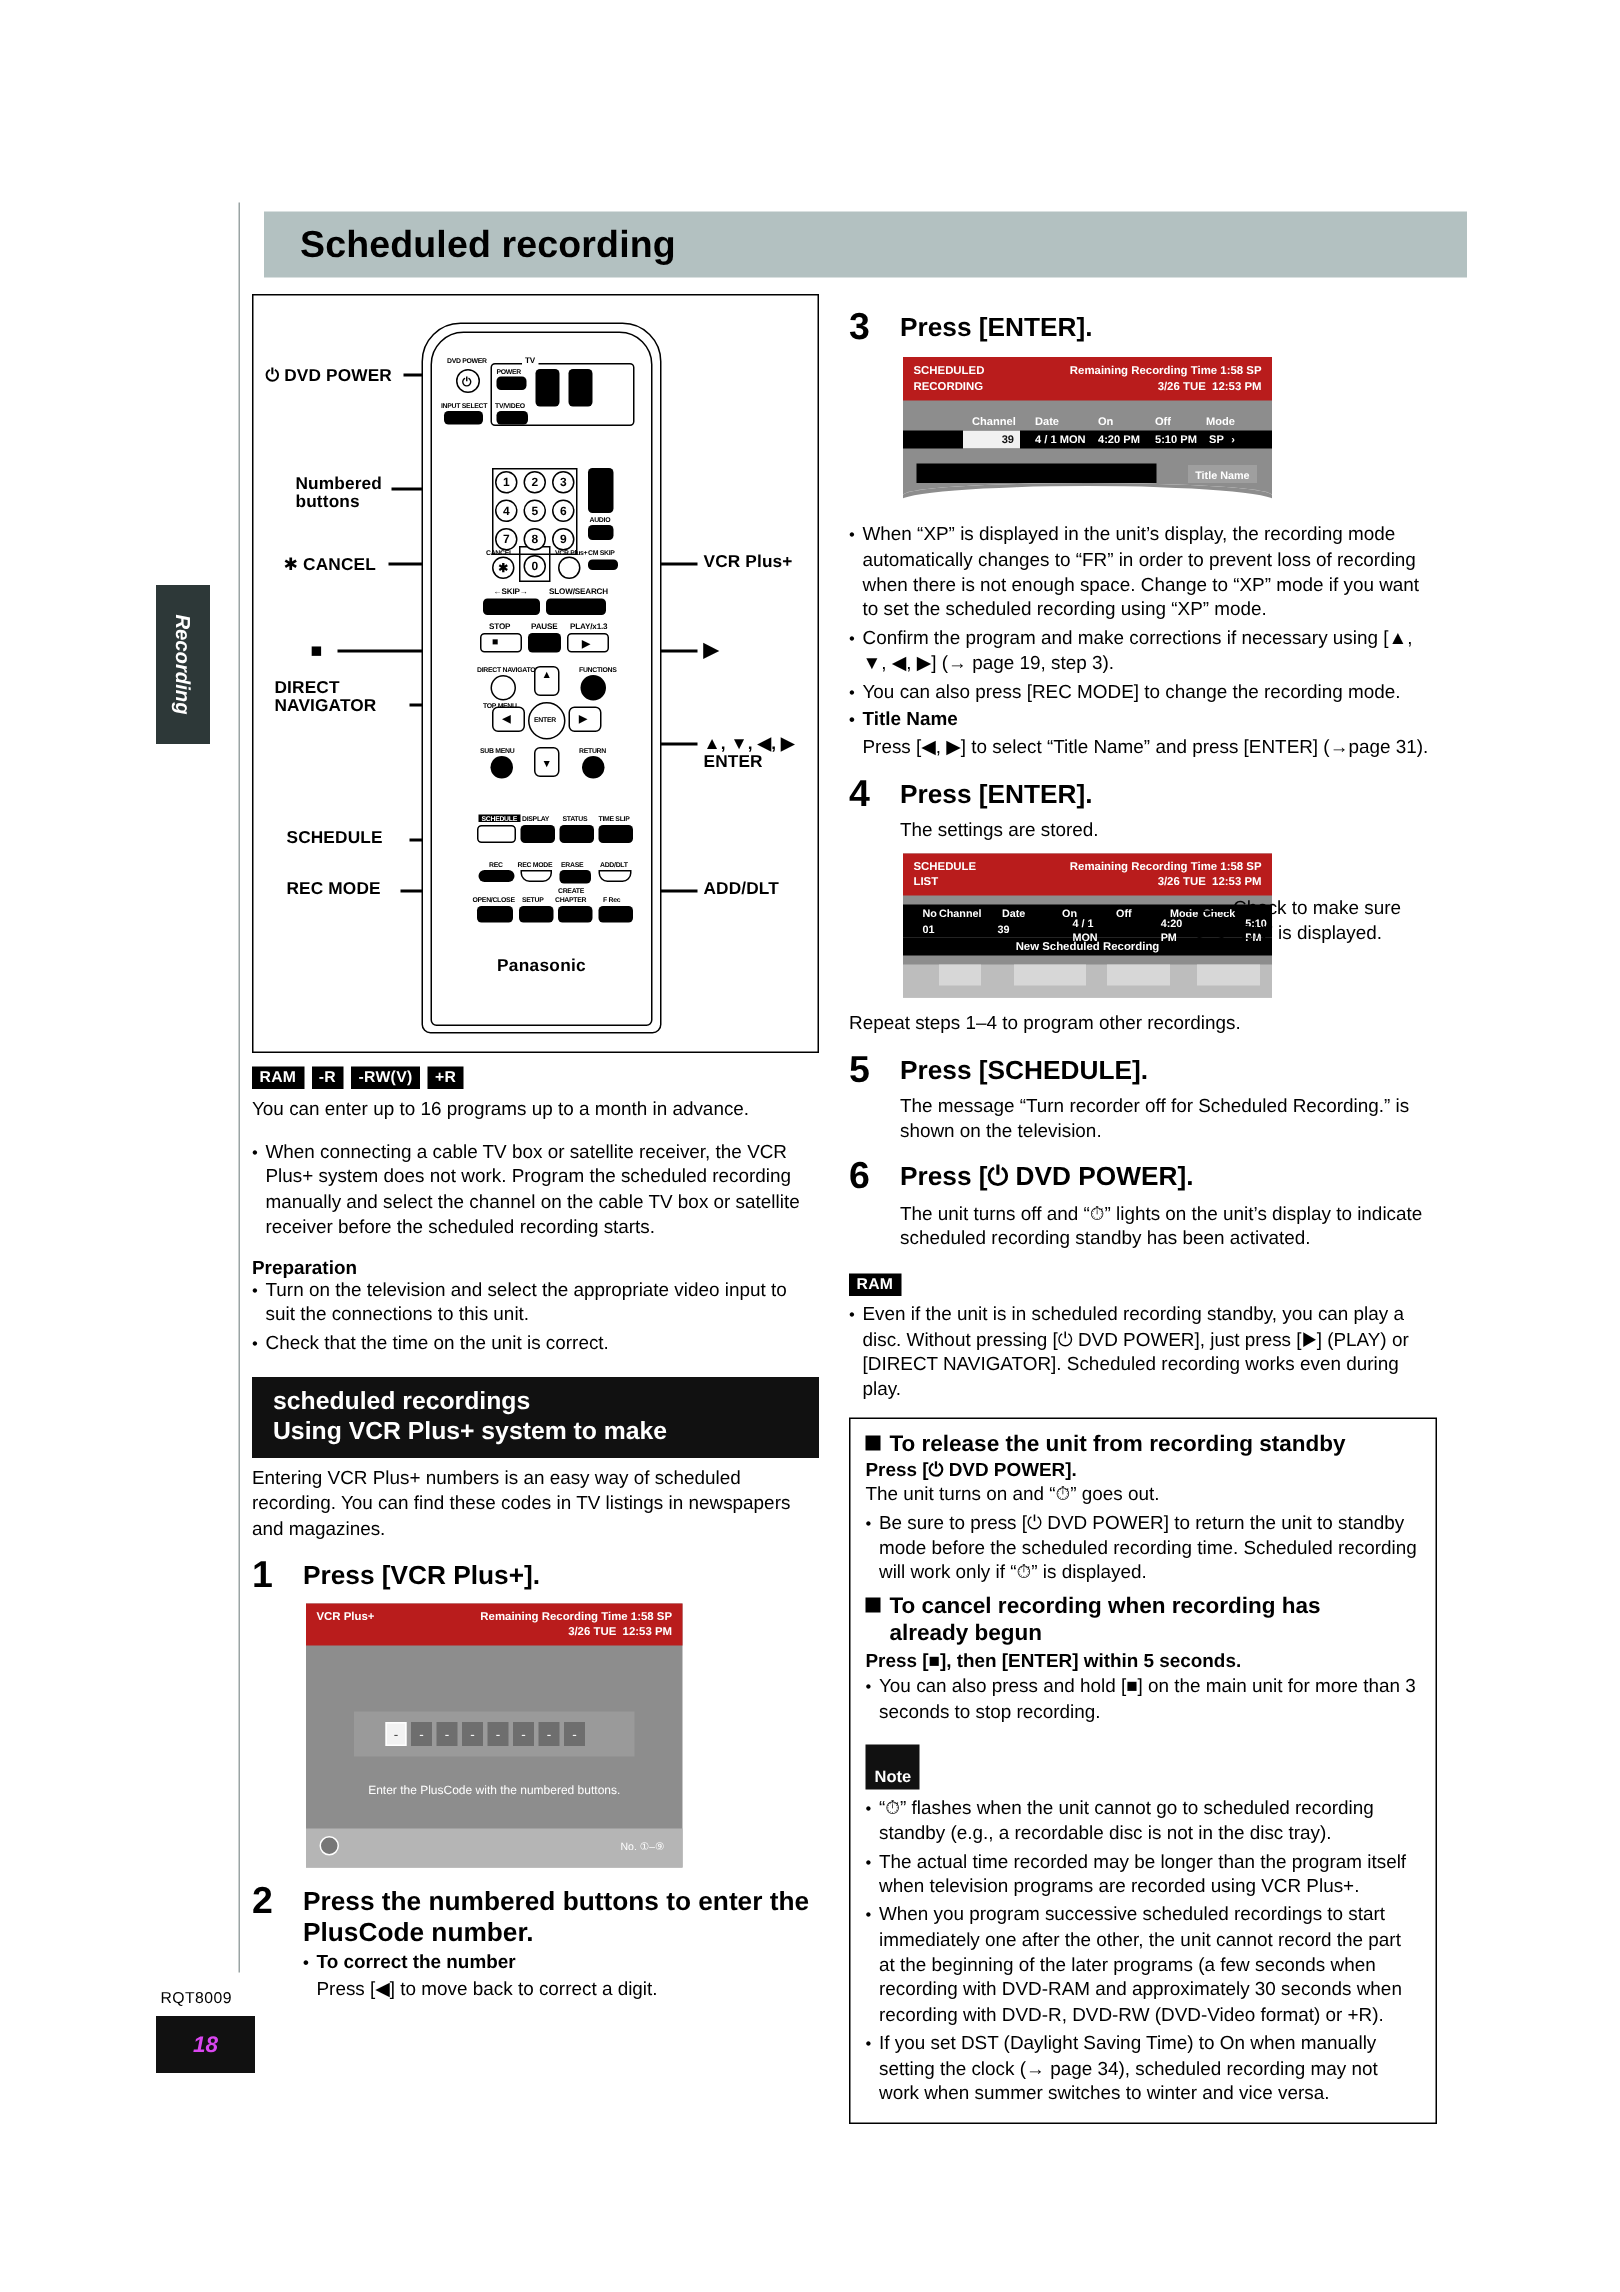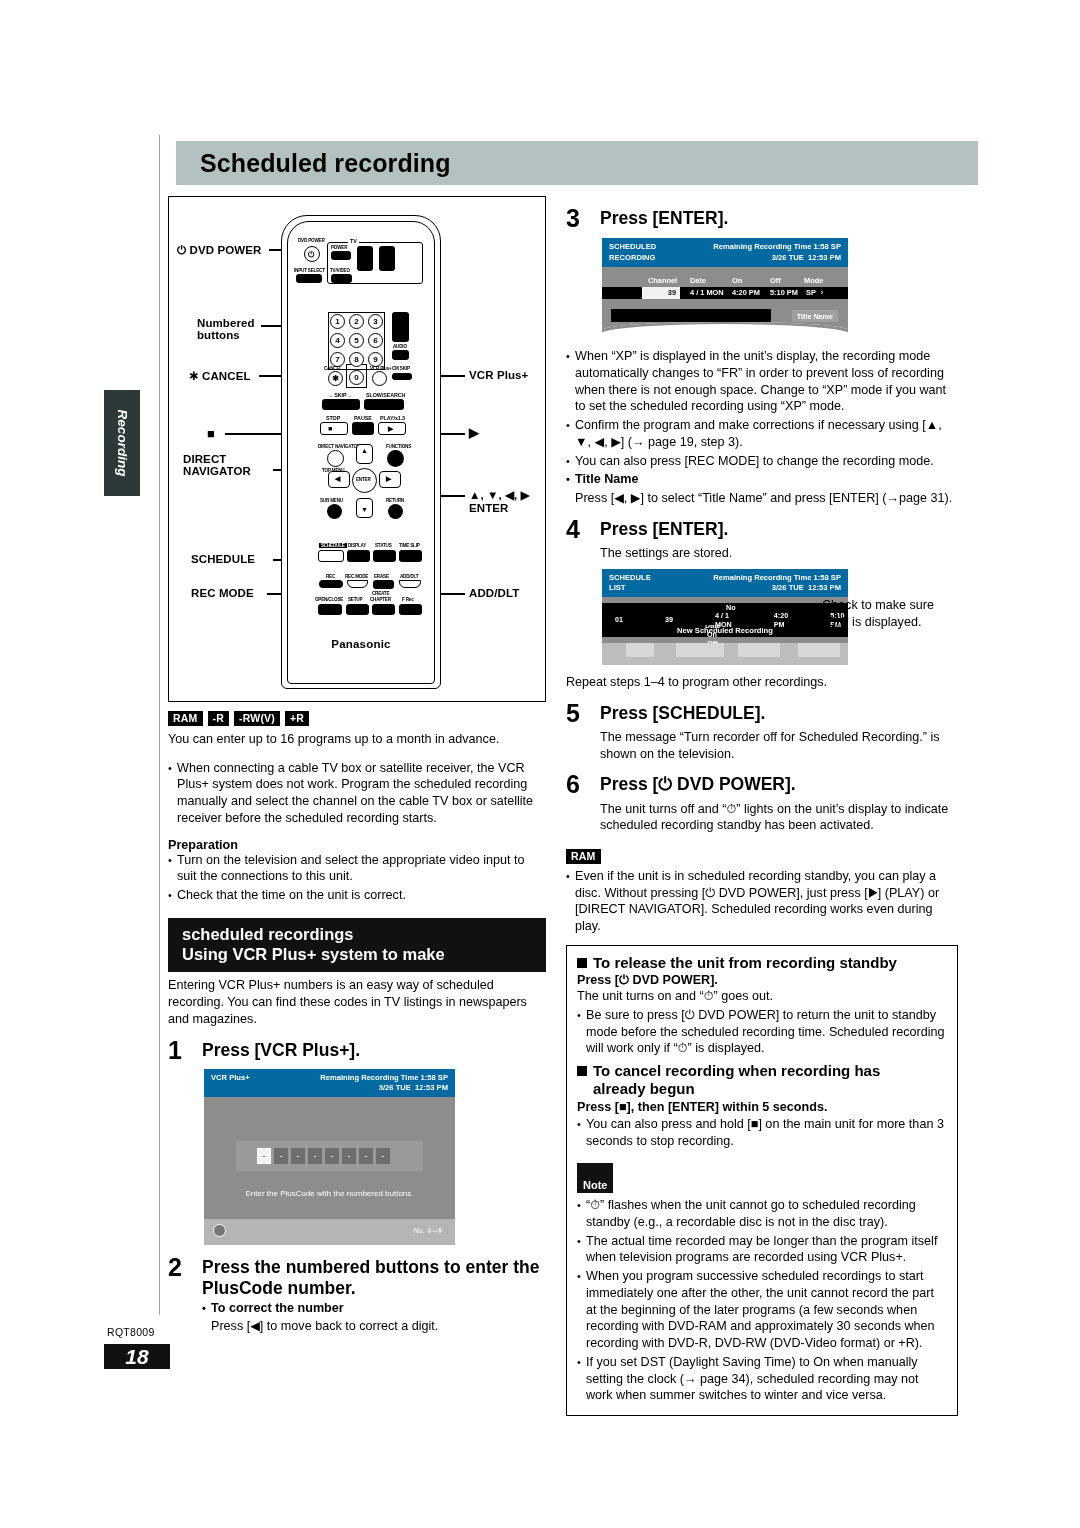--- a/index.html
+++ b/index.html
@@ -105,21 +105,21 @@
 
   
   .step{ display:flex; align-items:flex-start; margin-top:9px; }
   .step .n{ font-size:25px; font-weight:bold; width:34px; flex:0 0 34px; line-height:1.05;}
   .step .t{ font-size:17.5px; font-weight:bold; line-height:1.22; padding-top:3px;}
   .step-sub{ font-size:12.6px; line-height:1.33; margin-left:34px; }
 
   
   .osd{ position:relative; background:#8d8d8d; font-family:"Liberation Sans", sans-serif; }
   .osd-top{
-    background:#0369a1; color:#fff; font-size:7.6px; font-weight:bold;
+    background:#b91c1c; color:#fff; font-size:7.6px; font-weight:bold;
     padding:4px 7px 4px; display:flex; justify-content:space-between;
     line-height:1.35;
   }
   .osd-top .rt{ text-align:right; }
 
   .vcr-osd{ width:251px; height:176px; margin:6px 0 0 36px; }
   .vcr-digits{
     position:absolute; left:32px; top:72px; width:187px; height:30px;
     background:#9a9a9a; display:flex; align-items:center; gap:3px; padding-left:21px;
   }
@@ -146,21 +146,21 @@
   .sr-bar{ position:absolute; left:9px; bottom:16px; width:160px; height:13px;
            background:#000; }
   .sr-title{ position:absolute; right:10px; bottom:16px; background:#9f9f9f;
              color:#fff; font-size:7.2px; font-weight:bold; padding:1.5px 5px;}
   .curve{ position:absolute; left:0; bottom:0; width:100%; height:16px;
           background:#fff; border-radius:100% 100% 0 0 / 100% 100% 0 0;
           box-shadow:inset 0 4px 0 -2px #8d8d8d; }
 
   .sl-osd{ width:246px; height:96px; margin:7px 0 0 36px; }
   .sl-hdr{ background:#000; color:#fff; font-size:7.2px; font-weight:bold;
-           display:flex; height:11px; align-items:center; margin-top:6px;flex-direction:column;}
+           display:flex; height:11px; align-items:center; margin-top:6px;}
   .sl-row{ background:#000; color:#fff; font-size:7.2px; font-weight:bold;
            display:flex; height:11px; align-items:center; position:relative;gap:42px;}
   .sl-new{ background:#000; color:#fff; font-size:7.6px; font-weight:bold;
            text-align:center; height:12px; line-height:12px; }
   .sl-ok-circle{ position:absolute; left:192px; top:-3px; width:26px; height:16px;
                  border:1.4px solid #000; border-radius:50%; }
   .sl-foot{ position:absolute; left:0; bottom:0; width:100%; height:22px;
             background:#bdbdbd; }
   .sl-foot span{ position:absolute; top:0; height:14px; background:#d7d7d7; }
   .note-right{ position:absolute; left:256px; top:28px; width:120px;
@@ -174,22 +174,22 @@
   .sq-h .sq{ display:inline-block; width:10px; height:10px; background:#000;
              margin-right:6px; }
   .bold-line{ font-size:12.6px; font-weight:bold; margin-top:1px;}
   .note-tag{ background:#111; color:#fff; font-size:11px; font-weight:bold;
              padding:16px 6px 2px; display:inline-block; }
 
   .pow{ font-family:"DejaVu Sans", sans-serif; }
 
   
   .foot-code{ position:absolute; left:107px; top:1326px; font-size:10.5px; letter-spacing:.3px;}
-  .foot-page{ position:absolute; left:104px; top:1344px; width:66px; height:25px;
-              background:#111; color:#ffffff; font-size:21px; font-style:italic;
+  .foot-page{ position:absolute; left:104px; top:1344px; width:66px; height:38px;
+              background:#111; color:#d946ef; font-size:15px; font-style:italic;
               font-weight:bold; display:flex; align-items:center; justify-content:center;}
 </style>
 </head>
 <body>
 
 <div class="title-band">
   <h1>Scheduled recording</h1>
 </div>
 
 <div class="rule-v"></div>

